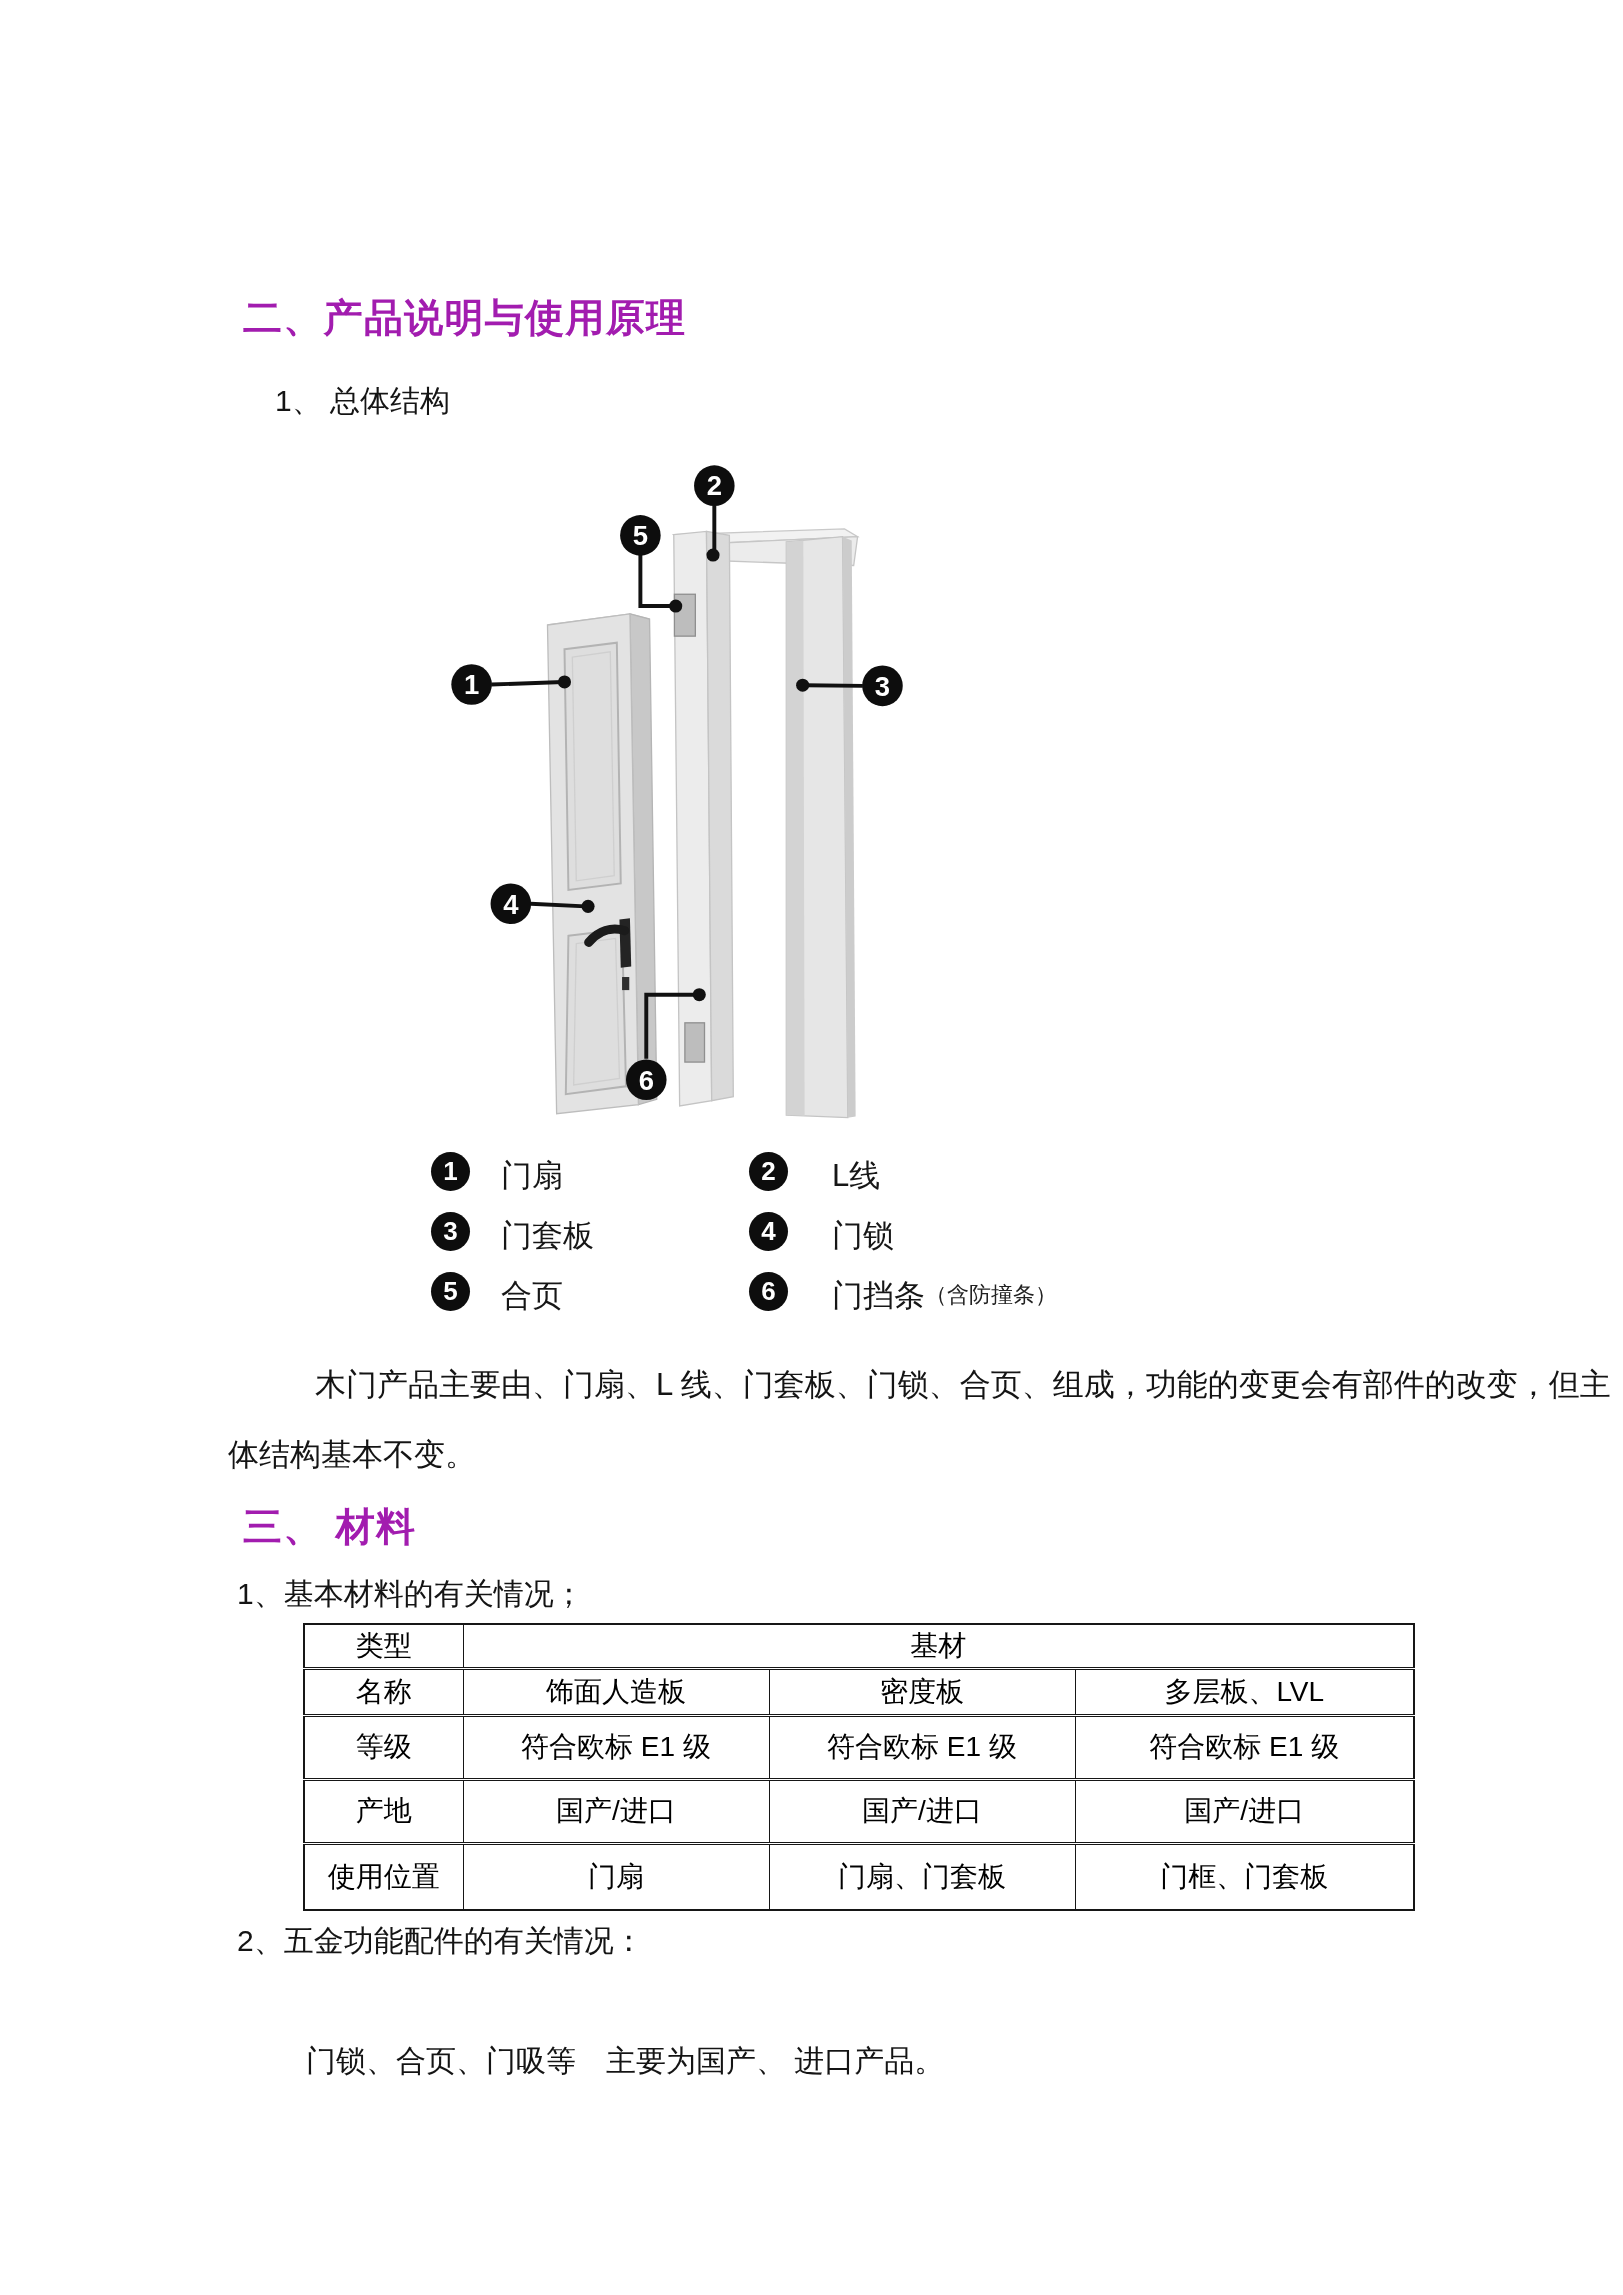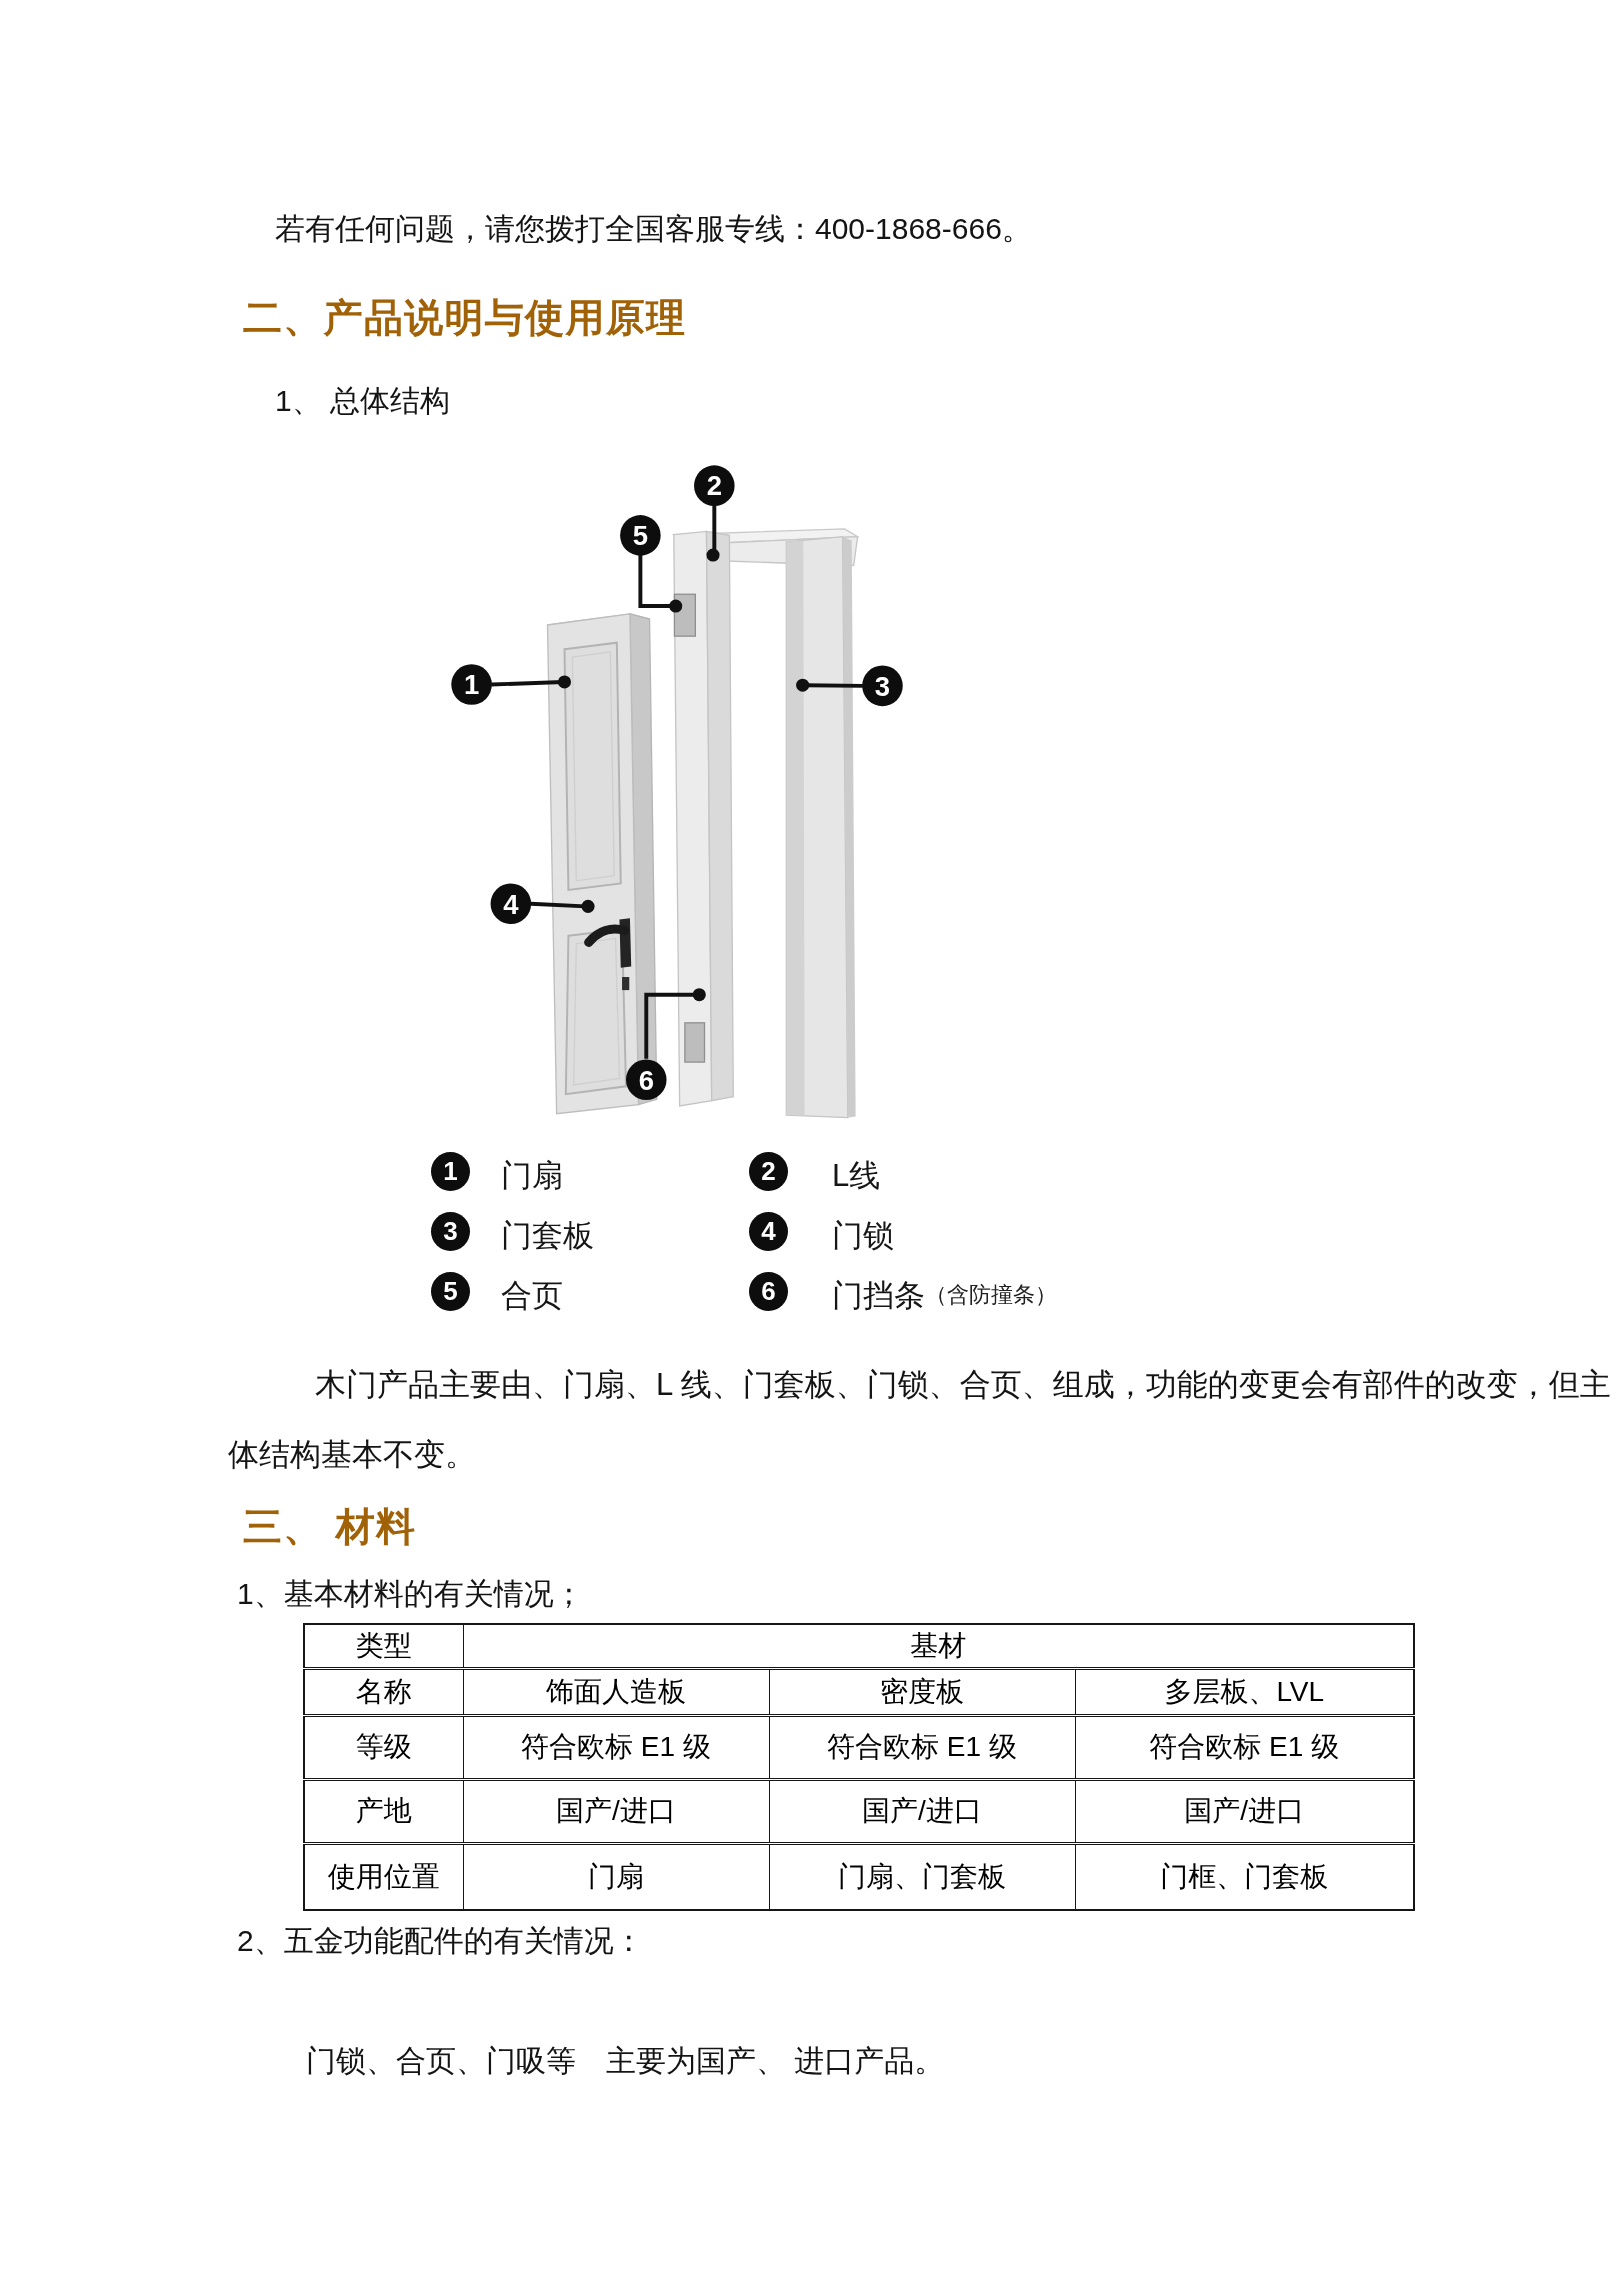--- a/index.html
+++ b/index.html
@@ -6,21 +6,21 @@
   .page{
     position:relative;
     width:1623px;height:2295px;
     background:#ffffff;
     font-family:"Liberation Sans","DejaVu Sans",sans-serif;
     color:#111;
     overflow:hidden;
   }
   .abs{position:absolute;white-space:nowrap;}
   .body-text{font-size:30px;line-height:1.2;color:#141414;}
-  .h-sec{font-size:39px;font-weight:bold;color:#a16207;letter-spacing:1.3px;}
+  .h-sec{font-size:39px;font-weight:bold;color:#a21caf;letter-spacing:1.3px;}
   
   .legend-item{position:absolute;display:flex;align-items:flex-start;}
   .lg-badge{
     width:39px;height:39px;border-radius:50%;
     background:#0d0d0d;color:#fff;
     font-size:26px;font-weight:bold;
     display:flex;align-items:center;justify-content:center;
     flex:0 0 auto;
   }
   .lg-label{font-size:31px;color:#161616;padding-top:2.6px;}
@@ -42,21 +42,20 @@
   table.mat td:first-child{border-left:none;}
   table.mat tr + tr td{border-top:3.9px double #161616;}
   
   .diagram{position:absolute;left:393px;top:432px;width:589px;height:687px;}
 </style>
 </head>
 <body>
 
 <div class="page">
 
-  <div class="abs body-text" style="left:275px;top:211px;">若有任何问题，请您拨打全国客服专线：400-1868-666。</div>
 
   <div class="abs h-sec" style="left:243px;top:291px;">二、产品说明与使用原理</div>
 
   <div class="abs body-text" style="left:275px;top:383px;">1、 总体结构</div>
 
   <svg class="diagram" viewBox="0 0 900 1050">
 
     <g>
 
       <polygon points="429,157 690,148 710,160 450,172" fill="#f2f2f2" stroke="#c9c9c9" stroke-width="2"></polygon>

